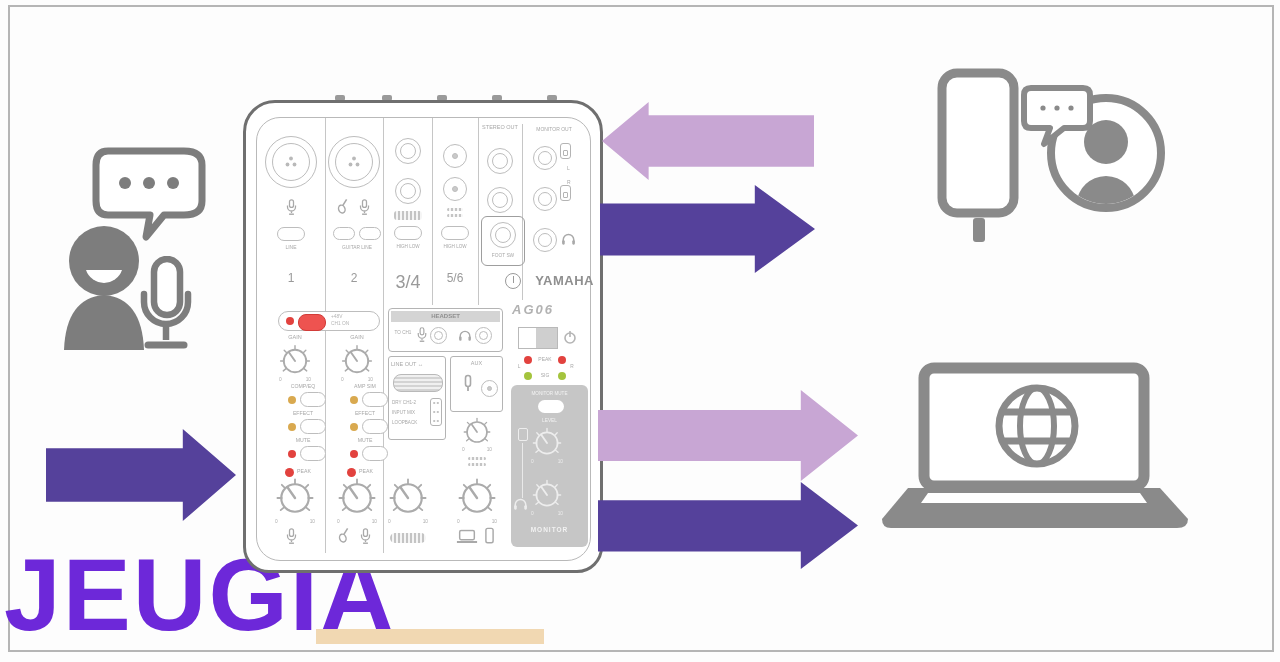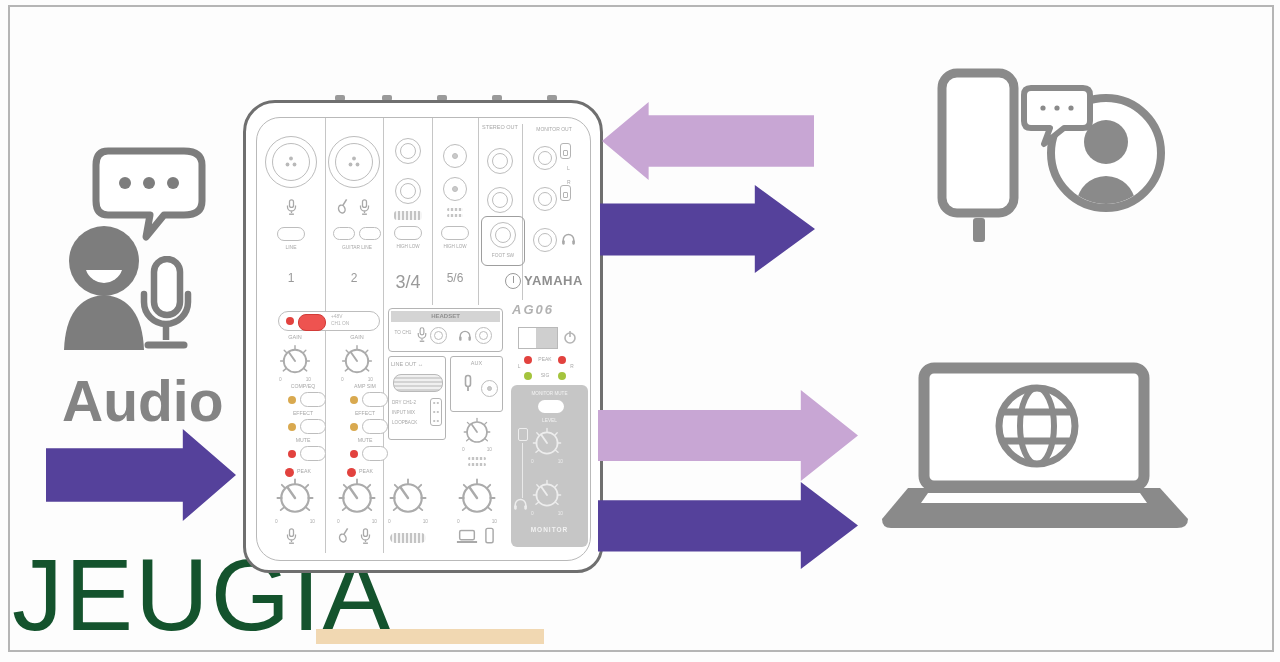--- a/index.html
+++ b/index.html
@@ -1,21 +1,21 @@
 <!DOCTYPE html>
 <html><head>
 <meta charset="utf-8">
 <style>
   html,body{margin:0;padding:0;background:#fff;}
   .canvas{position:relative;width:1280px;height:662px;background:#fdfdfd;overflow:hidden;
           font-family:"Liberation Sans",sans-serif;}
   .abs{position:absolute;}
   .frame{position:absolute;left:8px;top:5px;width:1262px;height:643px;border:2px solid #b5b5b5;}
   
-  .wm1{position:absolute;left:12px;top:544px;font-size:102px;font-weight:400;color:#14532d;
+  .wm1{position:absolute;left:4px;top:544px;font-size:102px;font-weight:700;color:#6d28d9;
        letter-spacing:2px;z-index:1;line-height:1;}
   .wm2{position:absolute;left:310px;top:538px;font-size:106px;font-weight:bold;color:#f5e2bf;
        z-index:1;line-height:1;letter-spacing:1px;}
   .wm-bar{position:absolute;left:316px;top:629px;width:228px;height:15px;background:#f1d8b2;z-index:1;}
   
   .biglabel{position:absolute;font-weight:bold;color:#848484;z-index:3;white-space:nowrap;}
   
   .arrow{position:absolute;z-index:3;}
   
   .mixer{position:absolute;left:243px;top:100px;width:354px;height:467px;background:#fff;
@@ -113,21 +113,20 @@
     <circle cx="48" cy="39" r="35" fill="#7d7d7d"></circle>
     <path d="M30,48 A19,19 0 0 0 66,48 Z" fill="#fff"></path>
     <path d="M8,128 Q10,76 48,73 Q86,76 88,128 Z" fill="#7d7d7d"></path>
   </svg>
   <svg class="abs" style="left:140px;top:256px;z-index:3" width="52" height="96" viewBox="0 0 52 96">
     <rect x="14" y="3" width="26" height="56" rx="13" fill="#fff" stroke="#7d7d7d" stroke-width="6.5"></rect>
     <path d="M4,38 V46 A22,22 0 0 0 48,46 V38" fill="none" stroke="#7d7d7d" stroke-width="6.5" stroke-linecap="round"></path>
     <line x1="26" y1="68" x2="26" y2="84" stroke="#7d7d7d" stroke-width="6.5"></line>
     <line x1="8" y1="89" x2="44" y2="89" stroke="#7d7d7d" stroke-width="7" stroke-linecap="round"></line>
   </svg>
-  <div class="biglabel" style="left:62px;top:368px;font-size:57px;">Audio</div>
   <div class="arrow" style="left:46px;top:429px;width:190px;height:92px;background:#55419b;
               clip-path:polygon(0 21%,72% 21%,72% 0,100% 50%,72% 100%,72% 79%,0 79%);"></div>
 
   <div class="arrow" style="left:602px;top:102px;width:212px;height:78px;background:#c8a6d4;
               clip-path:polygon(0 50%,22% 0,22% 17%,100% 17%,100% 83%,22% 83%,22% 100%);"></div>
   <div class="arrow" style="left:600px;top:185px;width:215px;height:88px;background:#55419b;
               clip-path:polygon(0 21%,72% 21%,72% 0,100% 50%,72% 100%,72% 80%,0 80%);"></div>
   <div class="arrow" style="left:598px;top:390px;width:260px;height:91px;background:#c8a6d4;
               clip-path:polygon(0 22%,78% 22%,78% 0,100% 50%,78% 100%,78% 78%,0 78%);"></div>
   <div class="arrow" style="left:598px;top:482px;width:260px;height:87px;background:#55419b;
@@ -222,21 +221,21 @@
   <div class="stripechip" style="left:447px;top:214px;width:16px;height:3px;"></div>
   <div class="pill" style="left:441px;top:226px;width:28px;height:14px;"></div>
   <div class="tiny" style="left:435px;top:244px;width:40px;font-size:4.6px;">HIGH LOW</div>
 
   <div class="tiny" style="left:271px;top:272px;width:40px;font-size:12px;color:#9a9a9a;">1</div>
   <div class="tiny" style="left:334px;top:272px;width:40px;font-size:12px;color:#9a9a9a;">2</div>
   <div class="tiny" style="left:388px;top:272px;width:40px;font-size:18px;color:#9a9a9a;">3/4</div>
   <div class="tiny" style="left:435px;top:272px;width:40px;font-size:12px;color:#9a9a9a;">5/6</div>
   <div class="ring" style="left:505px;top:273px;width:16px;height:16px;border-color:#9a9a9a;"></div>
   <div class="vline" style="left:512.5px;top:276px;height:7px;background:#9a9a9a;"></div>
-  <div class="tiny" style="left:524px;top:274px;width:70px;font-size:13px;font-weight:bold;color:#8f8f8f;letter-spacing:0.5px;text-align:left;">YAMAHA</div>
+  <div class="tiny" style="left:524px;top:274px;width:70px;font-size:13px;font-weight:bold;color:#8f8f8f;letter-spacing:0.5px;text-align:right;">YAMAHA</div>
 
   <div class="pill" style="left:278px;top:311px;width:102px;height:20px;border-radius:10px;"></div>
   <div class="led" style="left:286px;top:317px;width:8px;height:8px;background:#e2423e;"></div>
   <div class="abs" style="left:298px;top:314px;width:26px;height:15px;background:#ee5350;border:1px solid #d23c38;border-radius:8px;z-index:2;"></div>
   <div class="tiny" style="left:331px;top:314px;width:34px;font-size:4.8px;text-align:left;color:#b5b5b5;">+48V</div>
   <div class="tiny" style="left:331px;top:321px;width:34px;font-size:4.8px;text-align:left;color:#b5b5b5;">CH1 ON</div>
 
   <div class="tiny" style="left:275px;top:334px;width:40px;font-size:5.5px;">GAIN</div>
   <div class="tiny" style="left:337px;top:334px;width:40px;font-size:5.5px;">GAIN</div>
   <svg class="knob" style="left:277px;top:343px;" width="36" height="36">

